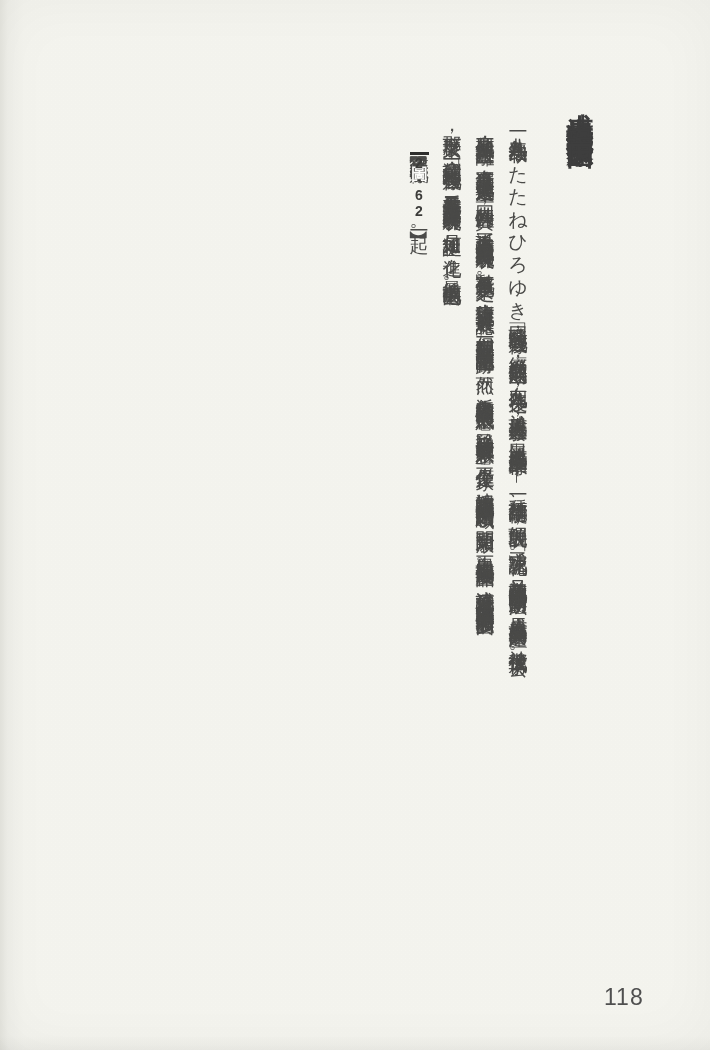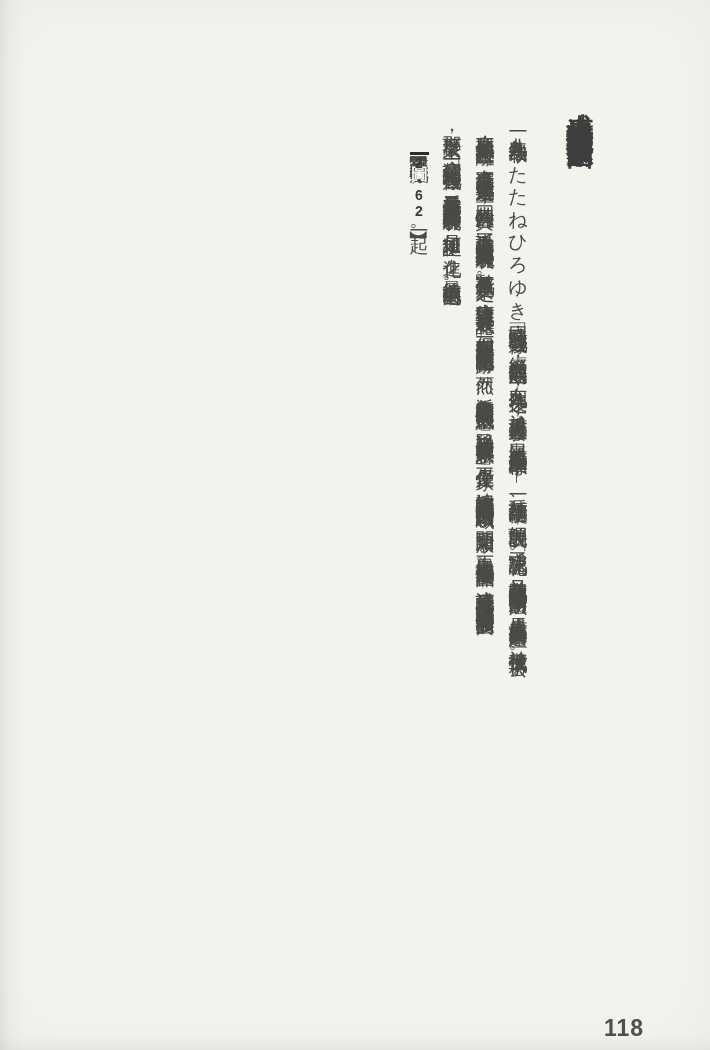--- a/index.html
+++ b/index.html
@@ -52,25 +52,24 @@
     font-family:"Liberation Sans","DejaVu Sans",sans-serif;
     font-weight:bold;
     font-size:14px;
     letter-spacing:0;
     color:#3c3c3a;
   }
   .page-number{
     position:absolute;
     top:984px;left:604px;
     font-family:"Liberation Sans","DejaVu Sans",sans-serif;
-    font-weight:bold;
+    font-weight:normal;
     font-size:23px;
     letter-spacing:1px;
     color:#4f4f4f;
-    margin-top:31px;
   }
 </style>
 </head>
 <body>
 
 <div class="page">
   <div class="article">
     <h1 class="title">成人漫畫特有的表現向外擴張的原因</h1>
     <div class="body">
       <p>一九八八年奧浩哉和うたたねひろゆき同時發現的「乳首殘像」，經歷過空白的熟成期，在一九九四年之後，於成人漫畫界大爆發，一口氣成為成人漫畫界的工業標準——一種任誰都能使用、理解的表現，完成了「記號化」。並且在記號化後仍不斷開發出新的使用法，成長為成人漫畫界的共同遺產，被後世代代傳承下去。</p>

